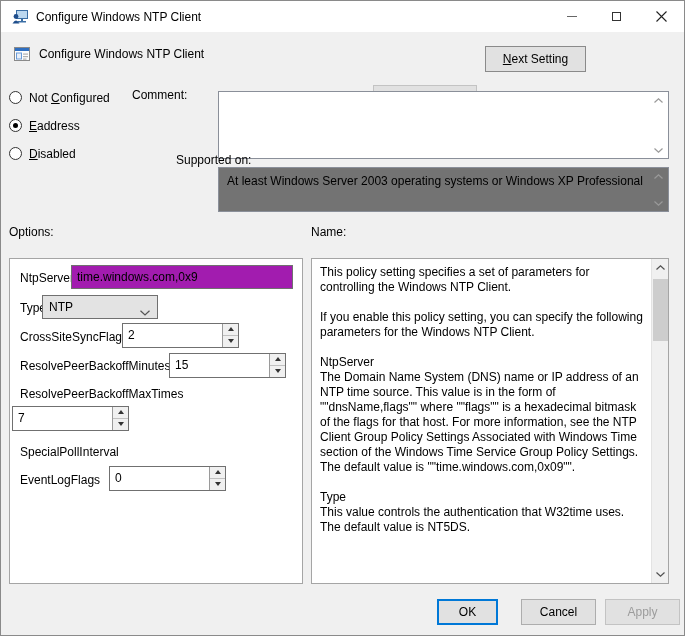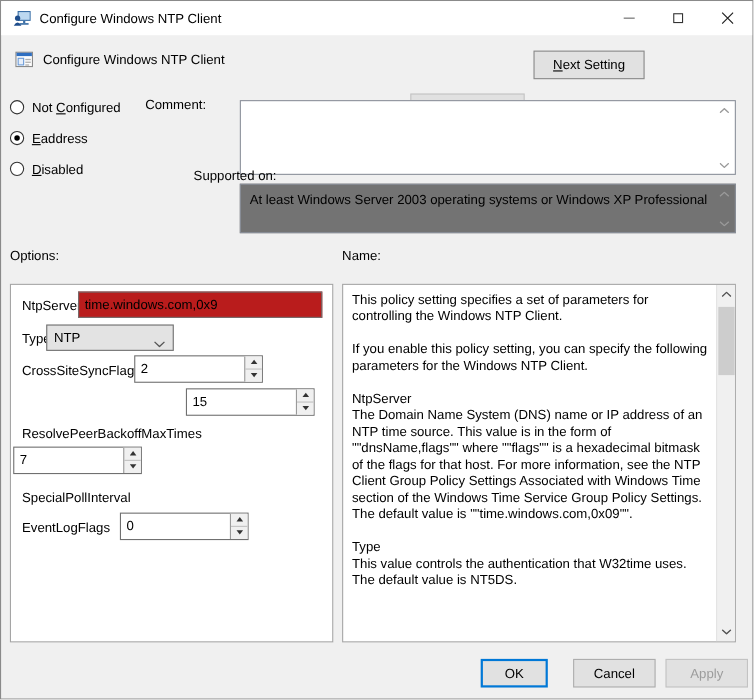--- a/index.html
+++ b/index.html
@@ -68,21 +68,21 @@
   }
   .mini-scroll-up { top:2px; }
   .mini-scroll-down { bottom:2px; }
   
   .panel-label { position:absolute; font-size:12px; }
   .panel {
     position:absolute; background:#fff; border:1px solid #a5a5a5; overflow:hidden;
   }
   .opt-label { position:absolute; font-size:12px; white-space:nowrap; }
   .text-input {
-    position:absolute; border:1px solid #707070; background:#b91c1c;
+    position:absolute; border:1px solid #707070; background:#a21caf;
     font-family:inherit; font-size:12px; padding:0 5px; outline:none;
   }
   .combo {
     position:absolute; border:1px solid #707070; background:#e3e3e3;
     display:flex; align-items:center; padding-left:6px; cursor:default;
   }
   .combo .combo-chevron { position:absolute; right:7px; top:9px; }
   .spin-field { position:absolute; border:1px solid #707070; background:#fff; }
   .spin-field .spin-value {
     position:absolute; left:5px; top:4px; right:18px; font-size:12px;
@@ -229,20 +229,21 @@
       <span class="spin-buttons">
         <span class="spin-up">
             <i class="tri-up"></i>
           </span>
         <span class="spin-down">
             <i class="tri-down"></i>
           </span>
       </span>
     </div>
 
+    <div class="opt-label" style="left:10px; top:100px;">ResolvePeerBackoffMinutes</div>
     <div class="spin-field" style="left:159px; top:94px; width:117px; height:25px;">
       <span class="spin-value">15</span>
       <span class="spin-buttons">
         <span class="spin-up">
             <i class="tri-up"></i>
           </span>
         <span class="spin-down">
             <i class="tri-down"></i>
           </span>
       </span>

